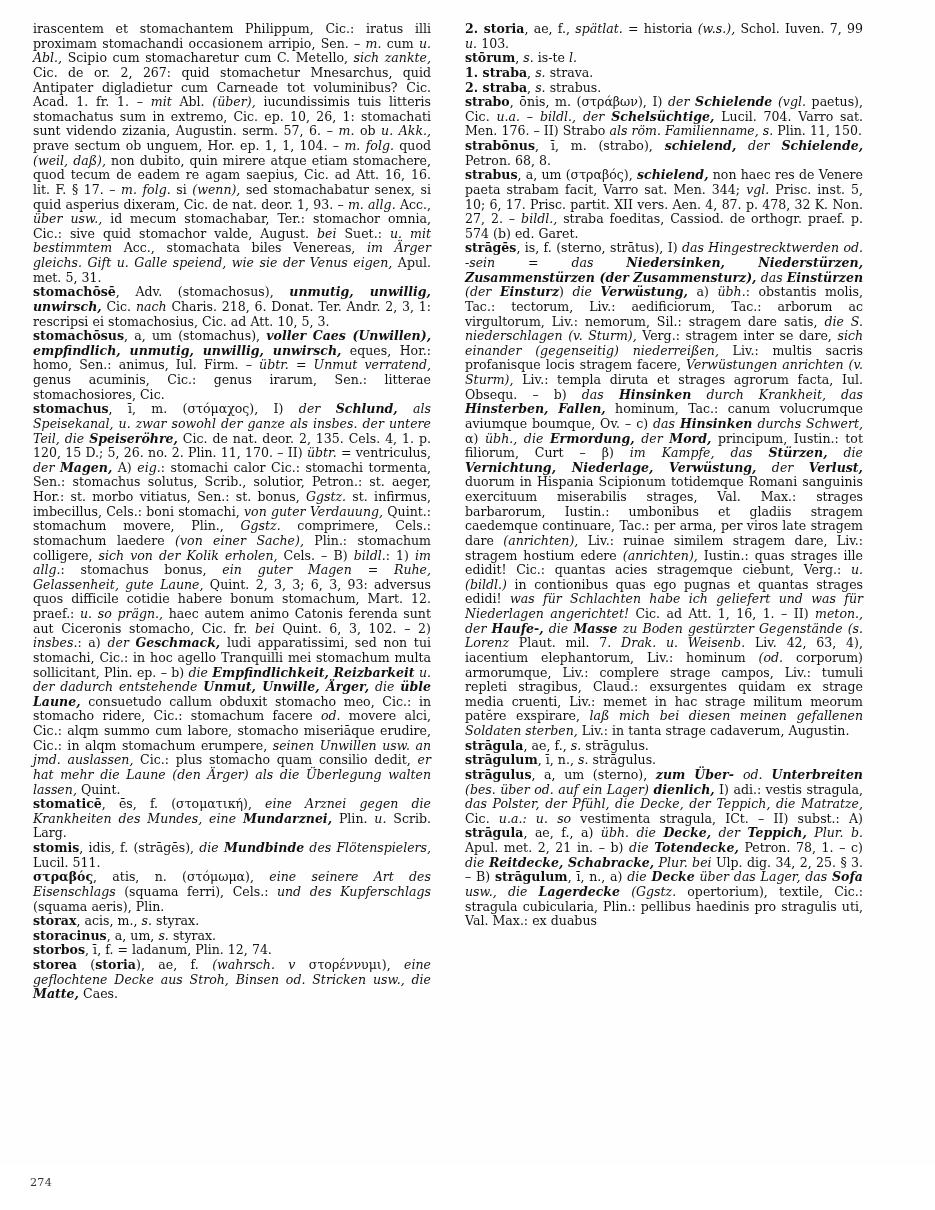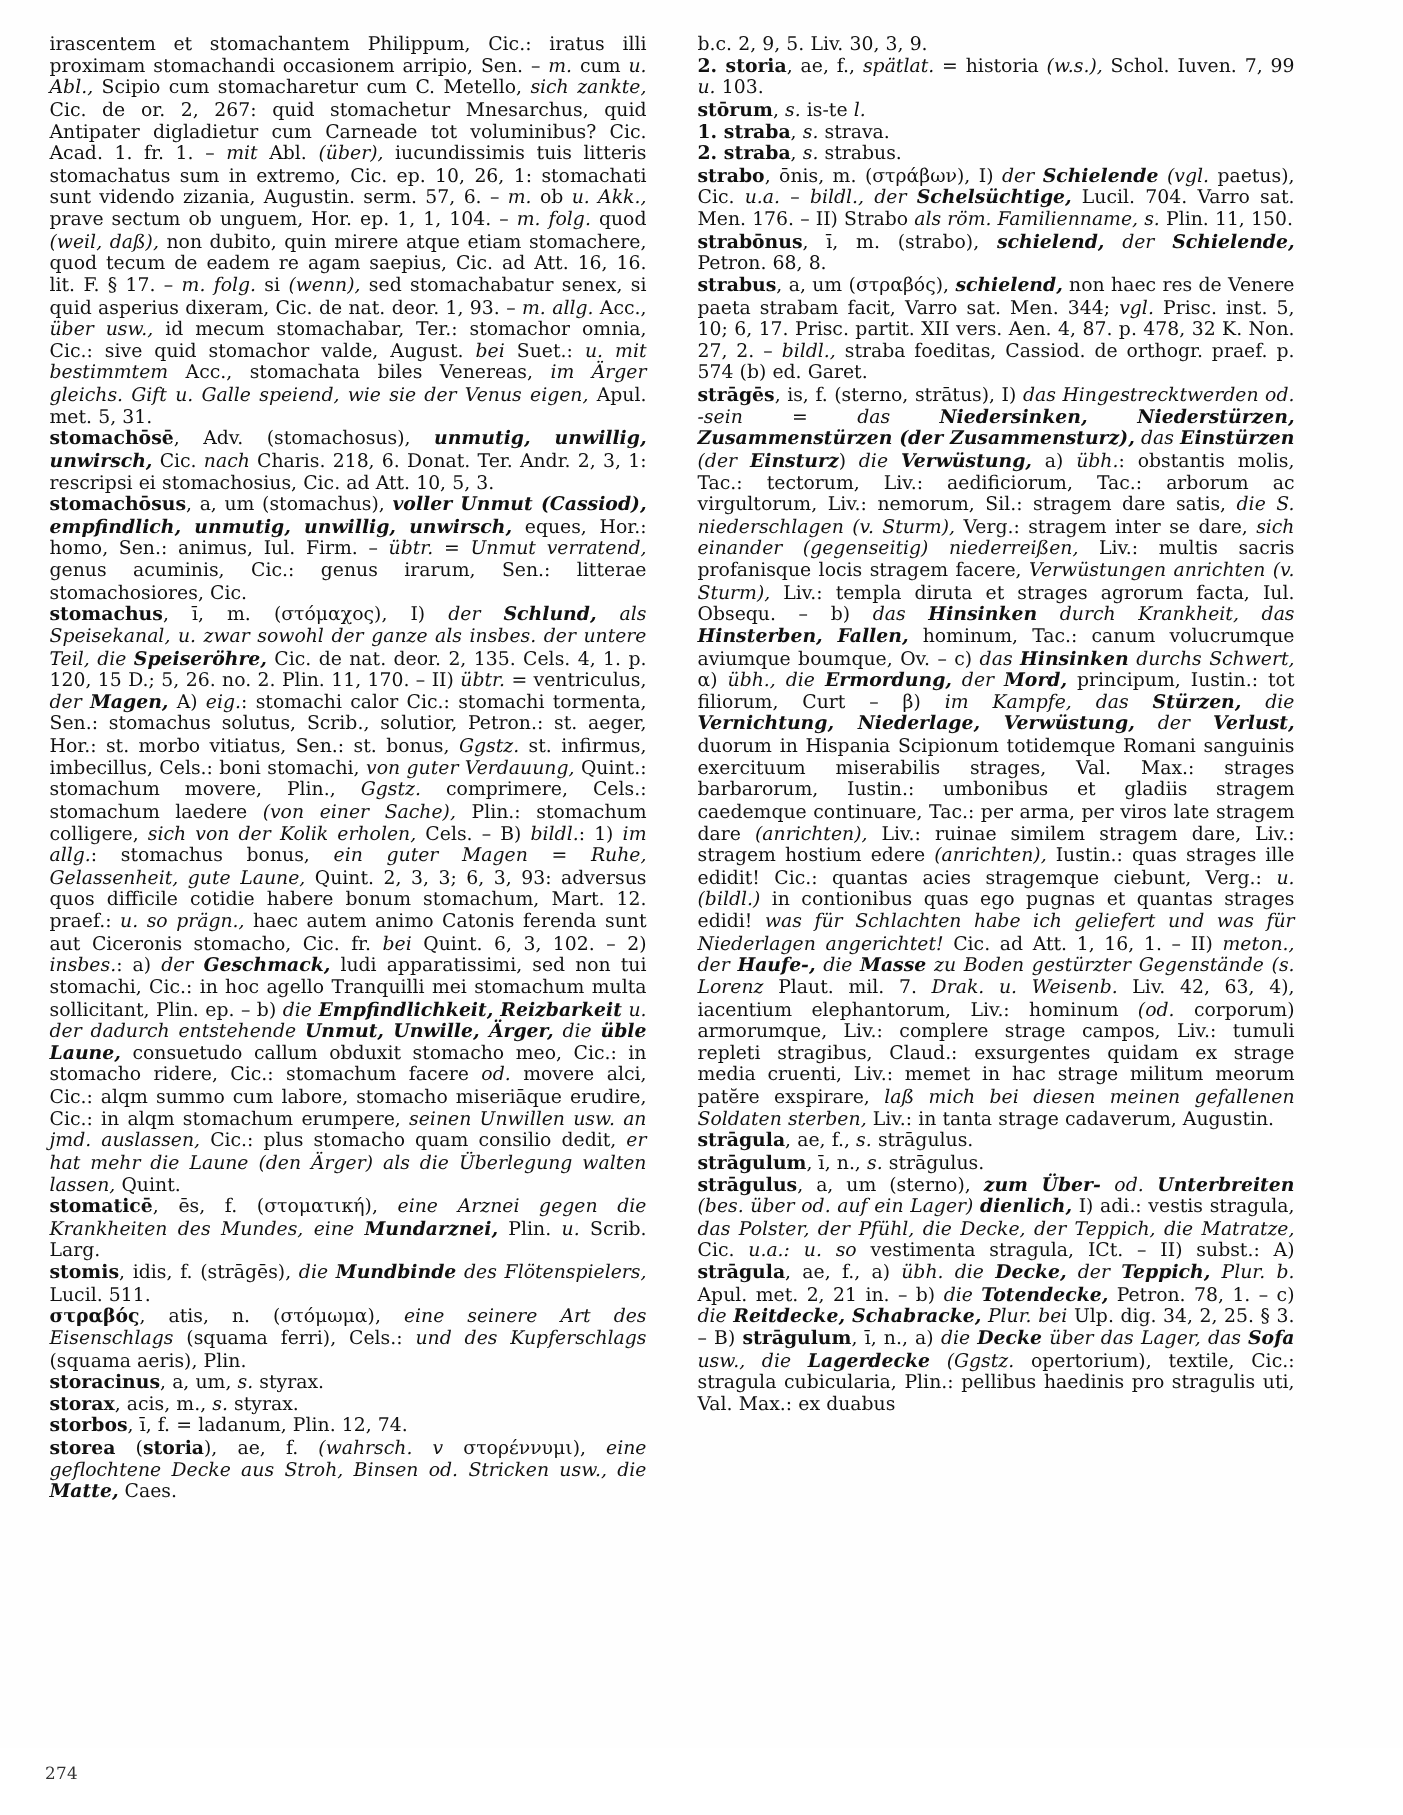--- a/index.html
+++ b/index.html
@@ -68,32 +68,31 @@
 </head>
 <body>
 
 <div class="page">
 
   <div class="columns">
 
     <div class="col" id="left-col">
         <p class="entry cont">irascentem et stomachantem Philippum, Cic.: iratus illi proximam stomachandi occasionem arripio, Sen. – <i>m.</i> cum <i>u. Abl.,</i> Scipio cum stomacharetur cum C. Metello, <i>sich zankte,</i> Cic. de or. 2, 267: quid stomachetur Mnesarchus, quid Antipater digladietur cum Carneade tot voluminibus? Cic. Acad. 1. fr. 1. – <i>mit</i> Abl. <i>(über),</i> iucundissimis tuis litteris stomachatus sum in extremo, Cic. ep. 10, 26, 1: stomachati sunt videndo zizania, Augustin. serm. 57, 6. – <i>m.</i> ob <i>u. Akk.,</i> prave sectum ob unguem, Hor. ep. 1, 1, 104. – <i>m. folg.</i> quod <i>(weil, daß),</i> non dubito, quin mirere atque etiam stomachere, quod tecum de eadem re agam saepius, Cic. ad Att. 16, 16. lit. F. § 17. – <i>m. folg.</i> si <i>(wenn),</i> sed stomachabatur senex, si quid asperius dixeram, Cic. de nat. deor. 1, 93. – <i>m. allg.</i> Acc., <i>über usw.,</i> id mecum stomachabar, Ter.: stomachor omnia, Cic.: sive quid stomachor valde, August. <i>bei</i> Suet.: <i>u. mit bestimmtem</i> Acc., stomachata biles Venereas, <i>im Ärger gleichs. Gift u. Galle speiend, wie sie der Venus eigen,</i> Apul. met. 5, 31.</p>
         <p class="entry"><b>stomachōsē</b>, Adv. (stomachosus), <span class="bi">unmutig, unwillig, unwirsch,</span> Cic. <i>nach</i> Charis. 218, 6. Donat. Ter. Andr. 2, 3, 1: rescripsi ei stomachosius, Cic. ad Att. 10, 5, 3.</p>
-        <p class="entry"><b>stomachōsus</b>, a, um (stomachus), <span class="bi">voller Unmut (Cassiod), empfindlich, unmutig, unwillig, unwirsch,</span> eques, Hor.: homo, Sen.: animus, Iul. Firm. – <i>übtr. = Unmut verratend,</i> genus acuminis, Cic.: genus irarum, Sen.: litterae stomachosiores, Cic.</p>
+        <p class="entry"><b>stomachōsus</b>, a, um (stomachus), <span class="bi">voller Caes (Unwillen), empfindlich, unmutig, unwillig, unwirsch,</span> eques, Hor.: homo, Sen.: animus, Iul. Firm. – <i>übtr. = Unmut verratend,</i> genus acuminis, Cic.: genus irarum, Sen.: litterae stomachosiores, Cic.</p>
         <p class="entry"><b>stomachus</b>, ī, m. (<span class="gk">στόμαχος</span>), I) <i>der</i> <span class="bi">Schlund,</span> <i>als Speisekanal, u. zwar sowohl der ganze als insbes. der untere Teil, die</i> <span class="bi">Speiseröhre,</span> Cic. de nat. deor. 2, 135. Cels. 4, 1. p. 120, 15 D.; 5, 26. no. 2. Plin. 11, 170. – II) <i>übtr.</i> = ventriculus, <i>der</i> <span class="bi">Magen,</span> A) <i>eig.</i>: stomachi calor Cic.: stomachi tormenta, Sen.: stomachus solutus, Scrib., solutior, Petron.: st. aeger, Hor.: st. morbo vitiatus, Sen.: st. bonus, <i>Ggstz.</i> st. infirmus, imbecillus, Cels.: boni stomachi, <i>von guter Verdauung,</i> Quint.: stomachum movere, Plin., <i>Ggstz.</i> comprimere, Cels.: stomachum laedere <i>(von einer Sache),</i> Plin.: stomachum colligere, <i>sich von der Kolik erholen,</i> Cels. – B) <i>bildl.</i>: 1) <i>im allg.</i>: stomachus bonus, <i>ein guter Magen = Ruhe, Gelassenheit, gute Laune,</i> Quint. 2, 3, 3; 6, 3, 93: adversus quos difficile cotidie habere bonum stomachum, Mart. 12. praef.: <i>u. so prägn.,</i> haec autem animo Catonis ferenda sunt aut Ciceronis stomacho, Cic. fr. <i>bei</i> Quint. 6, 3, 102. – 2) <i>insbes.</i>: a) <i>der</i> <span class="bi">Geschmack,</span> ludi apparatissimi, sed non tui stomachi, Cic.: in hoc agello Tranquilli mei stomachum multa sollicitant, Plin. ep. – b) <i>die</i> <span class="bi">Empfindlichkeit, Reizbarkeit</span> <i>u. der dadurch entstehende</i> <span class="bi">Unmut, Unwille, Ärger,</span> <i>die</i> <span class="bi">üble Laune,</span> consuetudo callum obduxit stomacho meo, Cic.: in stomacho ridere, Cic.: stomachum facere <i>od.</i> movere alci, Cic.: alqm summo cum labore, stomacho miseriāque erudire, Cic.: in alqm stomachum erumpere, <i>seinen Unwillen usw. an jmd. auslassen,</i> Cic.: plus stomacho quam consilio dedit, <i>er hat mehr die Laune (den Ärger) als die Überlegung walten lassen,</i> Quint.</p>
         <p class="entry"><b>stomaticē</b>, ēs, f. (<span class="gk">στοματική</span>), <i>eine Arznei gegen die Krankheiten des Mundes, eine</i> <span class="bi">Mundarznei,</span> Plin. <i>u.</i> Scrib. Larg.</p>
         <p class="entry"><b>stomis</b>, idis, f. (<span class="gk">strāgēs</span>), <i>die</i> <span class="bi">Mundbinde</span> <i>des Flötenspielers,</i> Lucil. 511.</p>
         <p class="entry"><b>στραβός</b>, atis, n. (<span class="gk">στόμωμα</span>), <i>eine seinere Art des Eisenschlags</i> (squama ferri), Cels.: <i>und des Kupferschlags</i> (squama aeris), Plin.</p>
+        <p class="entry"><b>storax</b>, acis, m., <i>s.</i> styrax.</p>
         <p class="entry"><b>storacinus</b>, a, um, <i>s.</i> styrax.</p>
-        <p class="entry"><b>storax</b>, acis, m., <i>s.</i> styrax.</p>
         <p class="entry"><b>storbos</b>, ī, f. = ladanum, Plin. 12, 74.</p>
         <p class="entry"><b>storea</b> (<b>storia</b>), ae, f. <i>(wahrsch. v</i> <span class="gk">στορέννυμι</span>), <i>eine geflochtene Decke aus Stroh, Binsen od. Stricken usw., die</i> <span class="bi">Matte,</span> Caes.</p>
       </div>
     <div class="col" id="right-col">
-        <p class="entry cont">b.c. 2, 9, 5. Liv. 30, 3, 9.</p>
         <p class="entry"><b>2. storia</b>, ae, f., <i>spätlat.</i> = historia <i>(w.s.),</i> Schol. Iuven. 7, 99 <i>u.</i> 103.</p>
         <p class="entry"><b>stōrum</b>, <i>s.</i> is-te <i>l.</i></p>
         <p class="entry"><b>1. straba</b>, <i>s.</i> strava.</p>
         <p class="entry"><b>2. straba</b>, <i>s.</i> strabus.</p>
         <p class="entry"><b>strabo</b>, ōnis, m. (<span class="gk">στράβων</span>), I) <i>der</i> <span class="bi">Schielende</span> <i>(vgl.</i> paetus), Cic. <i>u.a.</i> – <i>bildl., der</i> <span class="bi">Schelsüchtige,</span> Lucil. 704. Varro sat. Men. 176. – II) Strabo <i>als röm. Familienname, s.</i> Plin. 11, 150.</p>
         <p class="entry"><b>strabōnus</b>, ī, m. (strabo), <span class="bi">schielend,</span> <i>der</i> <span class="bi">Schielende,</span> Petron. 68, 8.</p>
         <p class="entry"><b>strabus</b>, a, um (<span class="gk">στραβός</span>), <span class="bi">schielend,</span> non haec res de Venere paeta strabam facit, Varro sat. Men. 344; <i>vgl.</i> Prisc. inst. 5, 10; 6, 17. Prisc. partit. XII vers. Aen. 4, 87. p. 478, 32 K. Non. 27, 2. – <i>bildl.,</i> straba foeditas, Cassiod. de orthogr. praef. p. 574 (b) ed. Garet.</p>
         <p class="entry"><b>strāgēs</b>, is, f. (sterno, strātus), I) <i>das Hingestrecktwerden od. -sein = das</i> <span class="bi">Niedersinken, Niederstürzen, Zusammenstürzen (der Zusammensturz),</span> <i>das</i> <span class="bi">Einstürzen</span> <i>(der</i> <span class="bi">Einsturz</span>) <i>die</i> <span class="bi">Verwüstung,</span> a) <i>übh.</i>: obstantis molis, Tac.: tectorum, Liv.: aedificiorum, Tac.: arborum ac virgultorum, Liv.: nemorum, Sil.: stragem dare satis, <i>die S. niederschlagen (v. Sturm),</i> Verg.: stragem inter se dare, <i>sich einander (gegenseitig) niederreißen,</i> Liv.: multis sacris profanisque locis stragem facere, <i>Verwüstungen anrichten (v. Sturm),</i> Liv.: templa diruta et strages agrorum facta, Iul. Obsequ. – b) <i>das</i> <span class="bi">Hinsinken</span> <i>durch Krankheit, das</i> <span class="bi">Hinsterben, Fallen,</span> hominum, Tac.: canum volucrumque aviumque boumque, Ov. – c) <i>das</i> <span class="bi">Hinsinken</span> <i>durchs Schwert,</i> α) <i>übh., die</i> <span class="bi">Ermordung,</span> <i>der</i> <span class="bi">Mord,</span> principum, Iustin.: tot filiorum, Curt – β) <i>im Kampfe, das</i> <span class="bi">Stürzen,</span> <i>die</i> <span class="bi">Vernichtung, Niederlage, Verwüstung,</span> <i>der</i> <span class="bi">Verlust,</span> duorum in Hispania Scipionum totidemque Romani sanguinis exercituum miserabilis strages, Val. Max.: strages barbarorum, Iustin.: umbonibus et gladiis stragem caedemque continuare, Tac.: per arma, per viros late stragem dare <i>(anrichten),</i> Liv.: ruinae similem stragem dare, Liv.: stragem hostium edere <i>(anrichten),</i> Iustin.: quas strages ille edidit! Cic.: quantas acies stragemque ciebunt, Verg.: <i>u. (bildl.)</i> in contionibus quas ego pugnas et quantas strages edidi! <i>was für Schlachten habe ich geliefert und was für Niederlagen angerichtet!</i> Cic. ad Att. 1, 16, 1. – II) <i>meton., der</i> <span class="bi">Haufe-,</span> <i>die</i> <span class="bi">Masse</span> <i>zu Boden gestürzter Gegenstände (s. Lorenz</i> Plaut. mil. 7. <i>Drak. u. Weisenb.</i> Liv. 42, 63, 4), iacentium elephantorum, Liv.: hominum <i>(od.</i> corporum) armorumque, Liv.: complere strage campos, Liv.: tumuli repleti stragibus, Claud.: exsurgentes quidam ex strage media cruenti, Liv.: memet in hac strage militum meorum patĕre exspirare, <i>laß mich bei diesen meinen gefallenen Soldaten sterben,</i> Liv.: in tanta strage cadaverum, Augustin.</p>
         <p class="entry"><b>strāgula</b>, ae, f., <i>s.</i> strāgulus.</p>
         <p class="entry"><b>strāgulum</b>, ī, n., <i>s.</i> strāgulus.</p>

